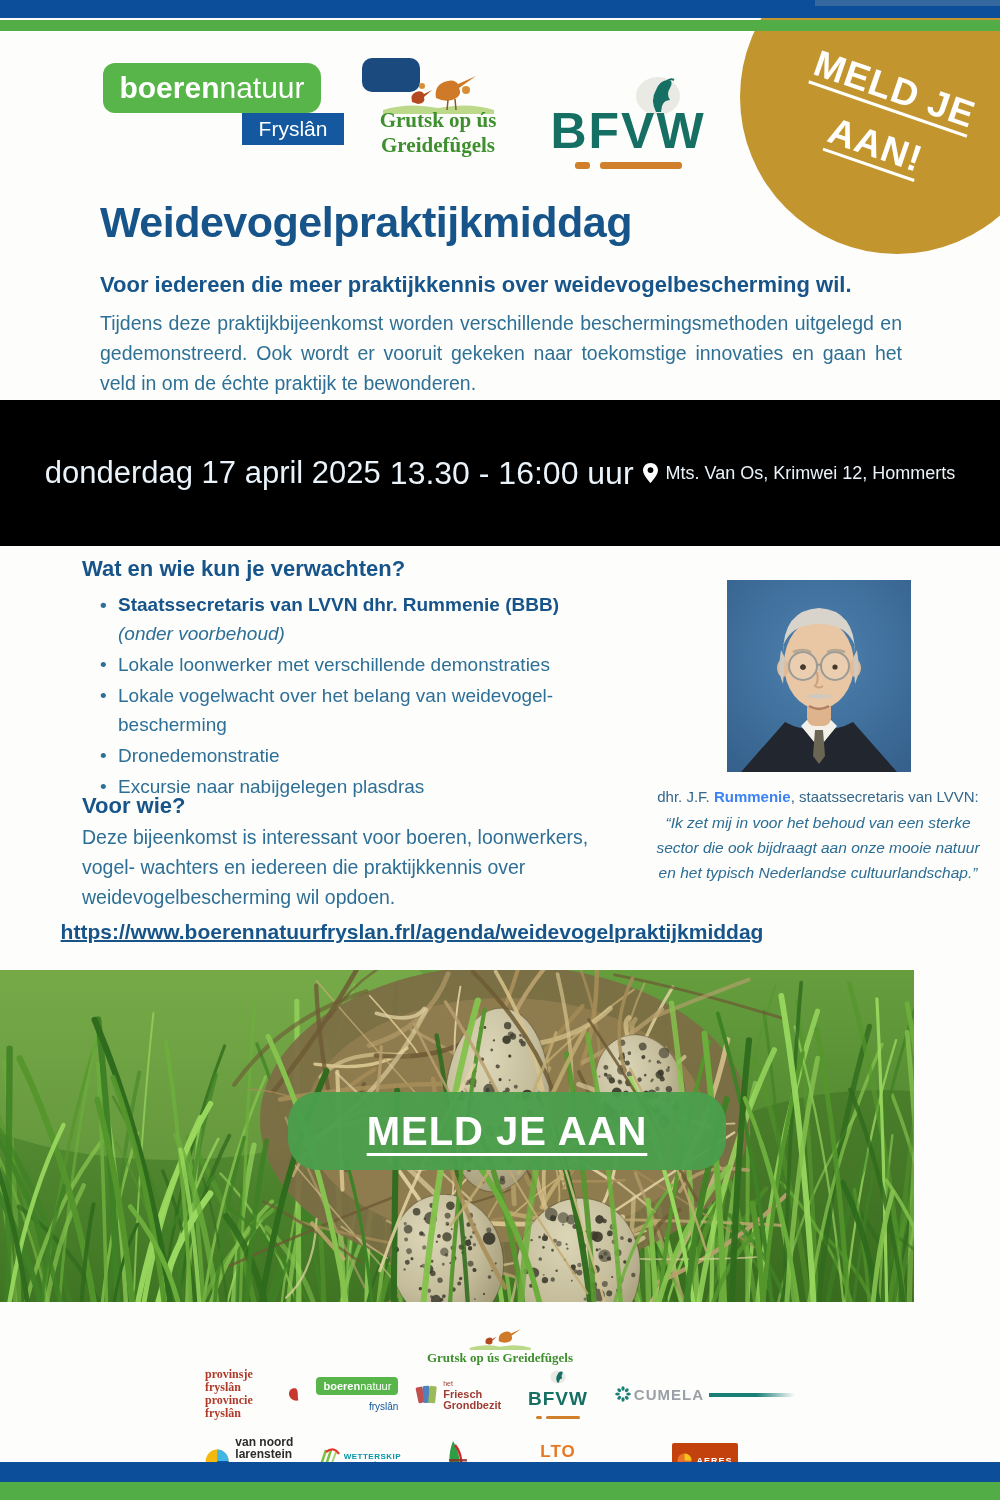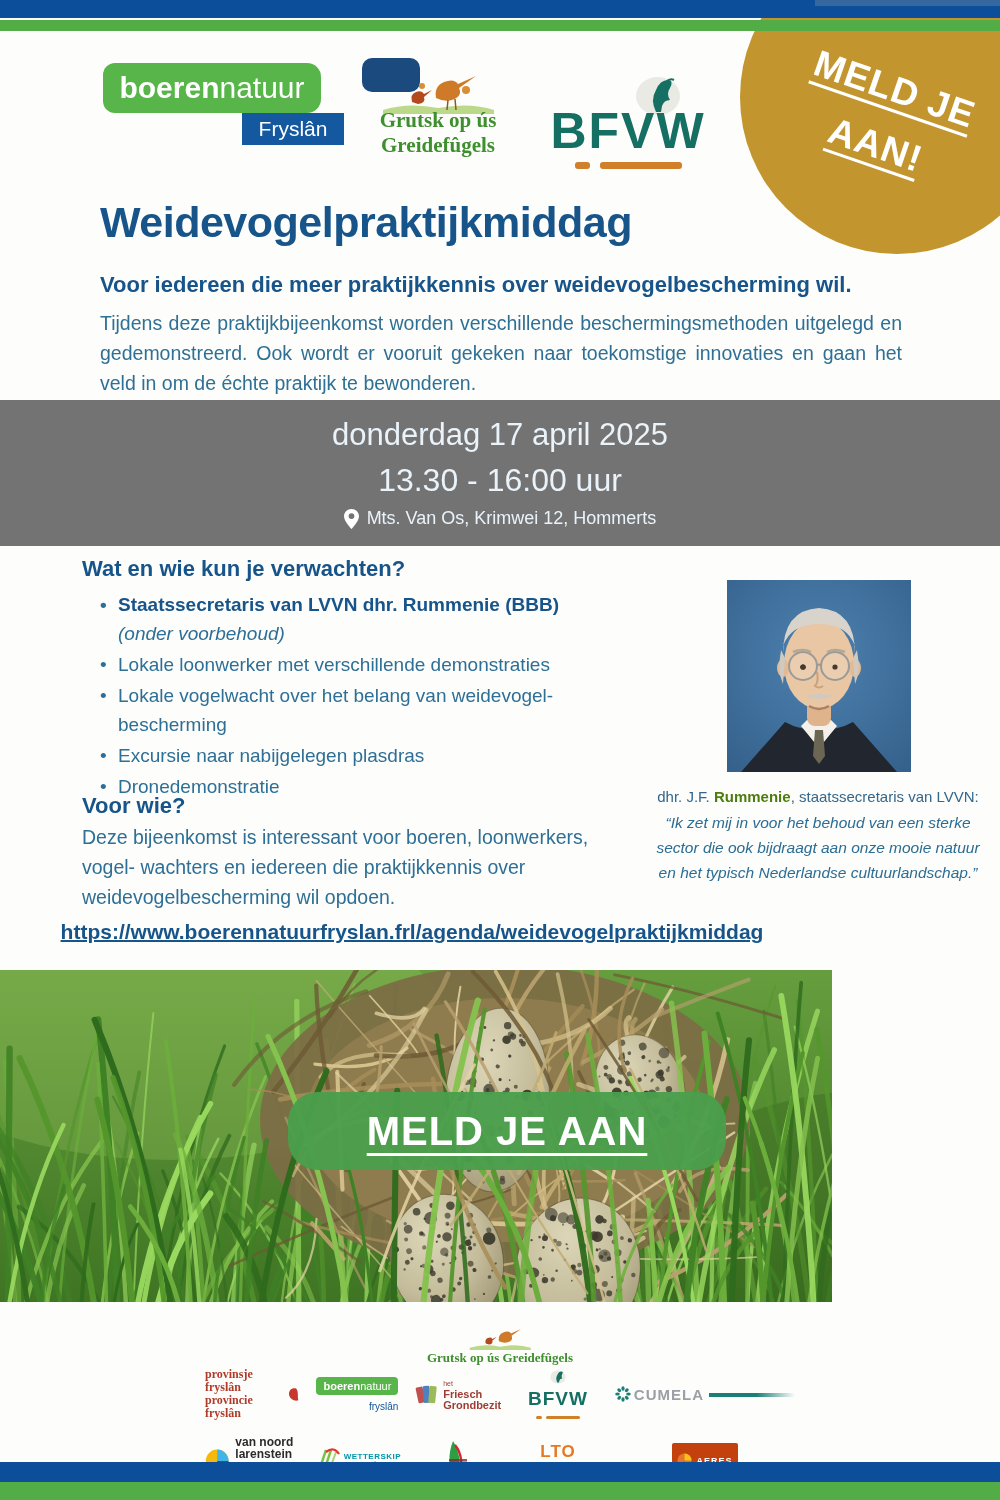--- a/index.html
+++ b/index.html
@@ -39,48 +39,48 @@
   .bfvw-dashes i{display:block;height:7px;border-radius:3px;background:#d07f2a;}
   .bfvw-dashes .d1{width:15px;} .bfvw-dashes .d2{width:82px;}
 
   
   .title{position:absolute;left:100px;top:198px;font-size:43px;font-weight:bold;color:#17548a;letter-spacing:-0.5px;}
   .subtitle{position:absolute;left:100px;top:272px;font-size:22px;font-weight:bold;color:#17548a;}
   .intro{position:absolute;left:100px;top:308px;width:802px;font-size:19.5px;line-height:30px;
     color:#2e7095;text-align:justify;}
 
   
-  .banner{position:absolute;left:0;top:400px;width:1000px;height:146px;background:#737373;color:#eaf3fa;
-    display:flex;flex-direction:column;align-items:center;justify-content:center;gap:9px;}
+  .banner{position:absolute;left:0;top:400px;width:1000px;height:146px;background:#000000;color:#eaf3fa;
+    display:flex;flex-direction:row;align-items:center;justify-content:center;gap:9px;}
   .banner .date{font-size:31px;}
   .banner .time{font-size:32px;}
   .banner .loc{font-size:18px;display:flex;align-items:center;gap:8px;}
 
   
   .h-wat{position:absolute;left:82px;top:556px;font-size:22px;font-weight:bold;color:#17548a;}
   .bullets{position:absolute;left:96px;top:590px;width:512px;list-style:none;margin:0;padding:0;}
   .bullets li{position:relative;padding-left:22px;font-size:19px;line-height:29px;color:#2d6f96;margin-bottom:2px;}
   .bullets li::before{content:'•';position:absolute;left:4px;top:0;color:#2d6f96;}
   .bullets li.b-strong{font-weight:bold;color:#17548a;}
   .bullets li.b-note{font-style:italic;margin-top:-2px;}
   .bullets li.b-note::before{content:'';}
   .h-voorwie{position:absolute;left:82px;top:793px;font-size:22px;font-weight:bold;color:#17548a;}
   .audience{position:absolute;left:82px;top:822px;width:548px;font-size:19.5px;line-height:30px;color:#2d6f96;}
   .agenda-link{position:absolute;left:0;top:920px;width:824px;text-align:center;}
   .agenda-link a{font-size:21px;font-weight:bold;color:#17548a;text-decoration:underline;text-decoration-thickness:2px;}
 
   
   .photo{position:absolute;left:727px;top:580px;width:184px;height:192px;overflow:hidden;}
   .caption{position:absolute;left:650px;top:786px;width:336px;text-align:center;font-size:15px;color:#33678c;line-height:22px;}
-  .caption b{color:#4d7c0f;}
+  .caption b{color:#3b82f6;}
   .quote{position:absolute;left:650px;top:810px;width:336px;text-align:center;font-style:italic;
     font-size:15.5px;line-height:25px;color:#2b6d94;}
 
   
-  .hero{position:absolute;left:0;top:970px;width:832px;height:332px;overflow:hidden;background:#fef9c3;}
+  .hero{position:absolute;left:0;top:970px;width:914px;height:332px;overflow:hidden;background:#fef9c3;}
   .cta-button{position:absolute;left:288px;top:122px;width:438px;height:78px;background:rgba(74,158,76,.96);
     border-radius:30px;display:flex;align-items:center;justify-content:center;border:none;cursor:pointer;}
   .cta-button span{color:#fff;font-size:40px;font-weight:bold;letter-spacing:1px;
     text-decoration:underline;text-decoration-thickness:3px;text-underline-offset:8px;}
 
   
   .footer-grutsk{position:absolute;left:0;top:1328px;width:1000px;text-align:center;}
   .footer-grutsk .gr-text{font-family:"Liberation Serif",serif;font-weight:bold;color:#3e8f2e;font-size:13px;margin-top:-4px;}
   .partners{position:absolute;left:205px;top:1368px;width:590px;display:grid;
     grid-template-columns:repeat(5,1fr);column-gap:14px;row-gap:16px;align-items:center;justify-items:center;}
@@ -178,22 +178,22 @@
       <span>Mts. Van Os, Krimwei 12, Hommerts</span>
     </div>
   </div>
 
   <div class="h-wat">Wat en wie kun je verwachten?</div>
   <ul class="bullets">
     <li class="b-strong">Staatssecretaris van LVVN dhr. Rummenie (BBB)</li>
     <li class="b-note">(onder voorbehoud)</li>
     <li>Lokale loonwerker met verschillende demonstraties</li>
     <li>Lokale vogelwacht over het belang van weidevogel-bescherming</li>
+    <li>Dronedemonstratie</li>
     <li>Excursie naar nabijgelegen plasdras</li>
-    <li>Dronedemonstratie</li>
   </ul>
 
   <div class="h-voorwie">Voor wie?</div>
   <div class="audience">Deze bijeenkomst is interessant voor boeren, loonwerkers, vogel- wachters en iedereen die praktijkkennis over weidevogelbescherming wil opdoen.</div>
 
   <div class="photo">
     <svg width="184" height="192" viewBox="0 0 184 192">
       <defs>
         <radialGradient id="pbg" cx="50%" cy="40%" r="75%">
           <stop offset="0%" stop-color="#4e82b0"></stop>

